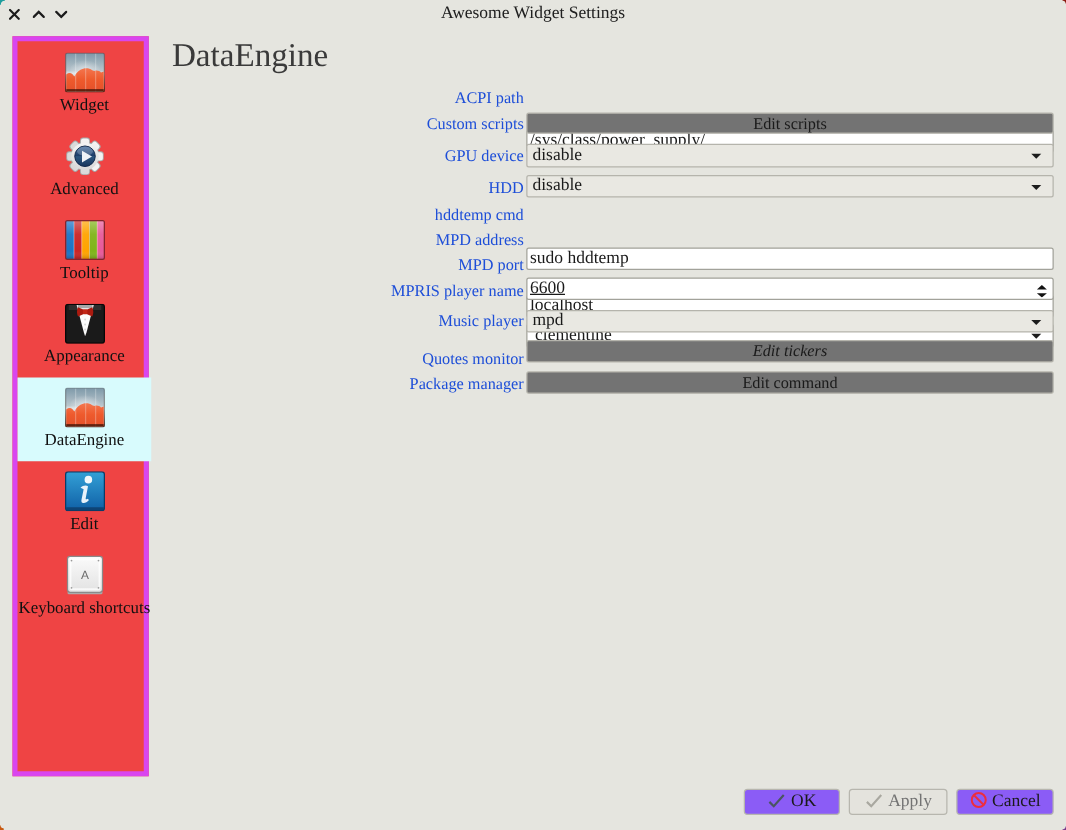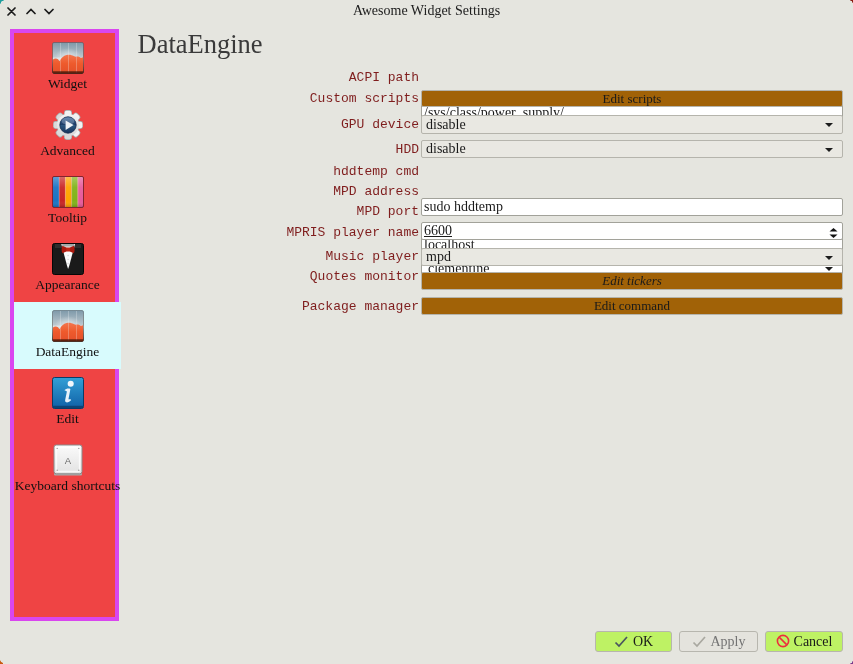--- a/index.html
+++ b/index.html
@@ -18,28 +18,28 @@
   .corner { position:absolute; width:4px; height:4px; }
   
   #sidebar { position:absolute; left:10px; top:29px; width:109px; height:592px; background:#ef4444; border:4px solid #d946ef; }
   .item { position:absolute; left:0; width:107px; height:67px; text-align:center; }
   .item .ic { position:absolute; top:8px; left:37.5px; width:32px; height:32px; }
   .item .lb { position:absolute; top:42px; left:0; width:107px; text-align:center; font-size:13.5px; line-height:16px; color:#111; }
   .sel { background:#d8fbfd; }
   
   #heading { position:absolute; left:137.5px; top:29px; font-size:26.5px; line-height:30px; color:#3a3a3a; }
   
-  .lbl { position:absolute; right:434px; text-align:right; font-size:13px; line-height:15px; white-space:nowrap; color:#7f1d1d;font-family:Liberation Mono, monospace; }
+  .lbl { position:absolute; right:434px; text-align:right; font-size:13px; line-height:15px; white-space:nowrap; color:#1d4ed8; }
   .fld { position:absolute; left:421px; width:422px; }
   .txt { background:#ffffff; border:1px solid #a2a29a; border-radius:2px; font-size:14px; line-height:16px; padding-left:2px;margin-top:36px; }
-  .btn { background:#a16207; border:1px solid #b5b4ac; border-radius:2px; font-size:13px; text-align:center; }
+  .btn { background:#737373; border:1px solid #b5b4ac; border-radius:2px; font-size:13px; text-align:center; }
   .sel2 { background:#e9e8e2; border:1px solid #b5b4ac; border-radius:2px; font-size:14px; padding-left:4px; }
   .arrow { position:absolute; right:9px; width:0; height:0; border-left:4px solid transparent; border-right:4px solid transparent; border-top:4px solid #1c1c1c; }
   
-  .bbtn { position:absolute; top:631px; height:21px; background:#bef264; border:1px solid #b7b6ae; border-radius:3px; font-size:14px; text-align:center; line-height:19px; }
+  .bbtn { position:absolute; top:631px; height:21px; background:#8b5cf6; border:1px solid #b7b6ae; border-radius:3px; font-size:14px; text-align:center; line-height:19px; }
   .bbtn svg { vertical-align:-2px; margin-right:4px; }
 </style>
 </head>
 <body>
   <svg width="0" height="0" style="position:absolute">
     <defs>
       <linearGradient id="sky" x1="0" y1="0" x2="0" y2="1">
         <stop offset="0" stop-color="#7e99a9"></stop>
         <stop offset="0.45" stop-color="#b9c6cd"></stop>
         <stop offset="0.52" stop-color="#dde3e6"></stop>
@@ -219,21 +219,21 @@
 
   <div class="lbl" style="top:70px;">ACPI path</div>
   <div class="lbl" style="top:91px;">Custom scripts</div>
   <div class="lbl" style="top:117px;">GPU device</div>
   <div class="lbl" style="top:142px;">HDD</div>
   <div class="lbl" style="top:164px;">hddtemp cmd</div>
   <div class="lbl" style="top:184px;">MPD address</div>
   <div class="lbl" style="top:204px;">MPD port</div>
   <div class="lbl" style="top:225px;">MPRIS player name</div>
   <div class="lbl" style="top:249px;">Music player</div>
-  <div class="lbl" style="top:269px;">Quotes monitor</div>
+  <div class="lbl" style="top:279px;">Quotes monitor</div>
   <div class="lbl" style="top:299px;">Package manager</div>
 
   <div class="fld txt" style="top:68px;height:18px;">/sys/class/power_supply/</div>
   <div class="fld btn" style="top:90px;height:17px;line-height:15px;">Edit scripts</div>
   <div class="fld sel2" style="top:115px;height:19px;line-height:17px;">disable<span class="arrow" style="top:7px;"></span></div>
   <div class="fld sel2" style="top:140px;height:18px;line-height:16px;">disable<span class="arrow" style="top:7px;"></span></div>
   <div class="fld txt" style="top:162px;height:18px;">sudo hddtemp</div>
   <div class="fld txt" style="top:200px;height:18px;">localhost</div>
   <div class="fld txt" style="top:186px;height:18px;text-decoration:underline;">6600
     <svg class="abs" style="right:4px;top:4.5px;" width="9" height="10" viewBox="0 0 9 10">

